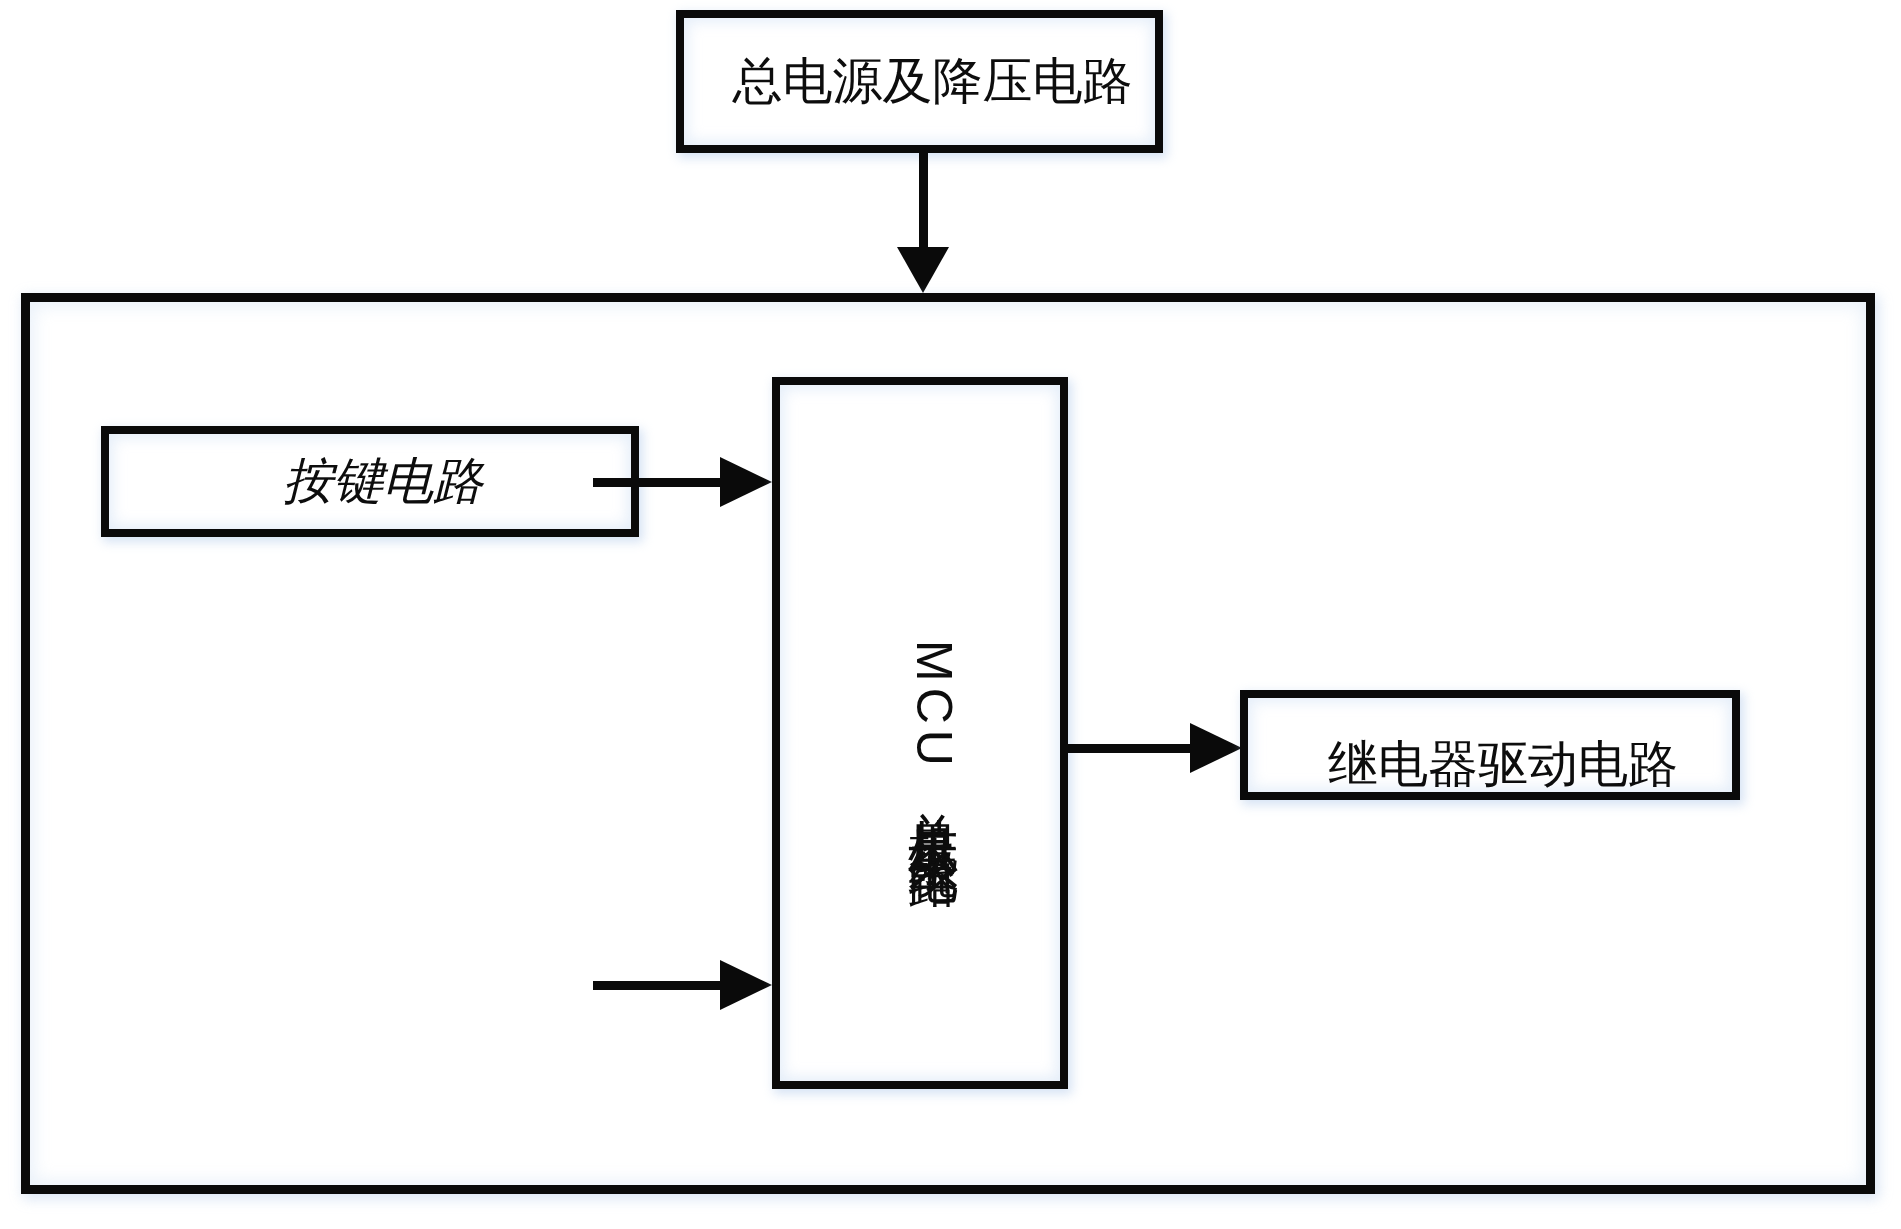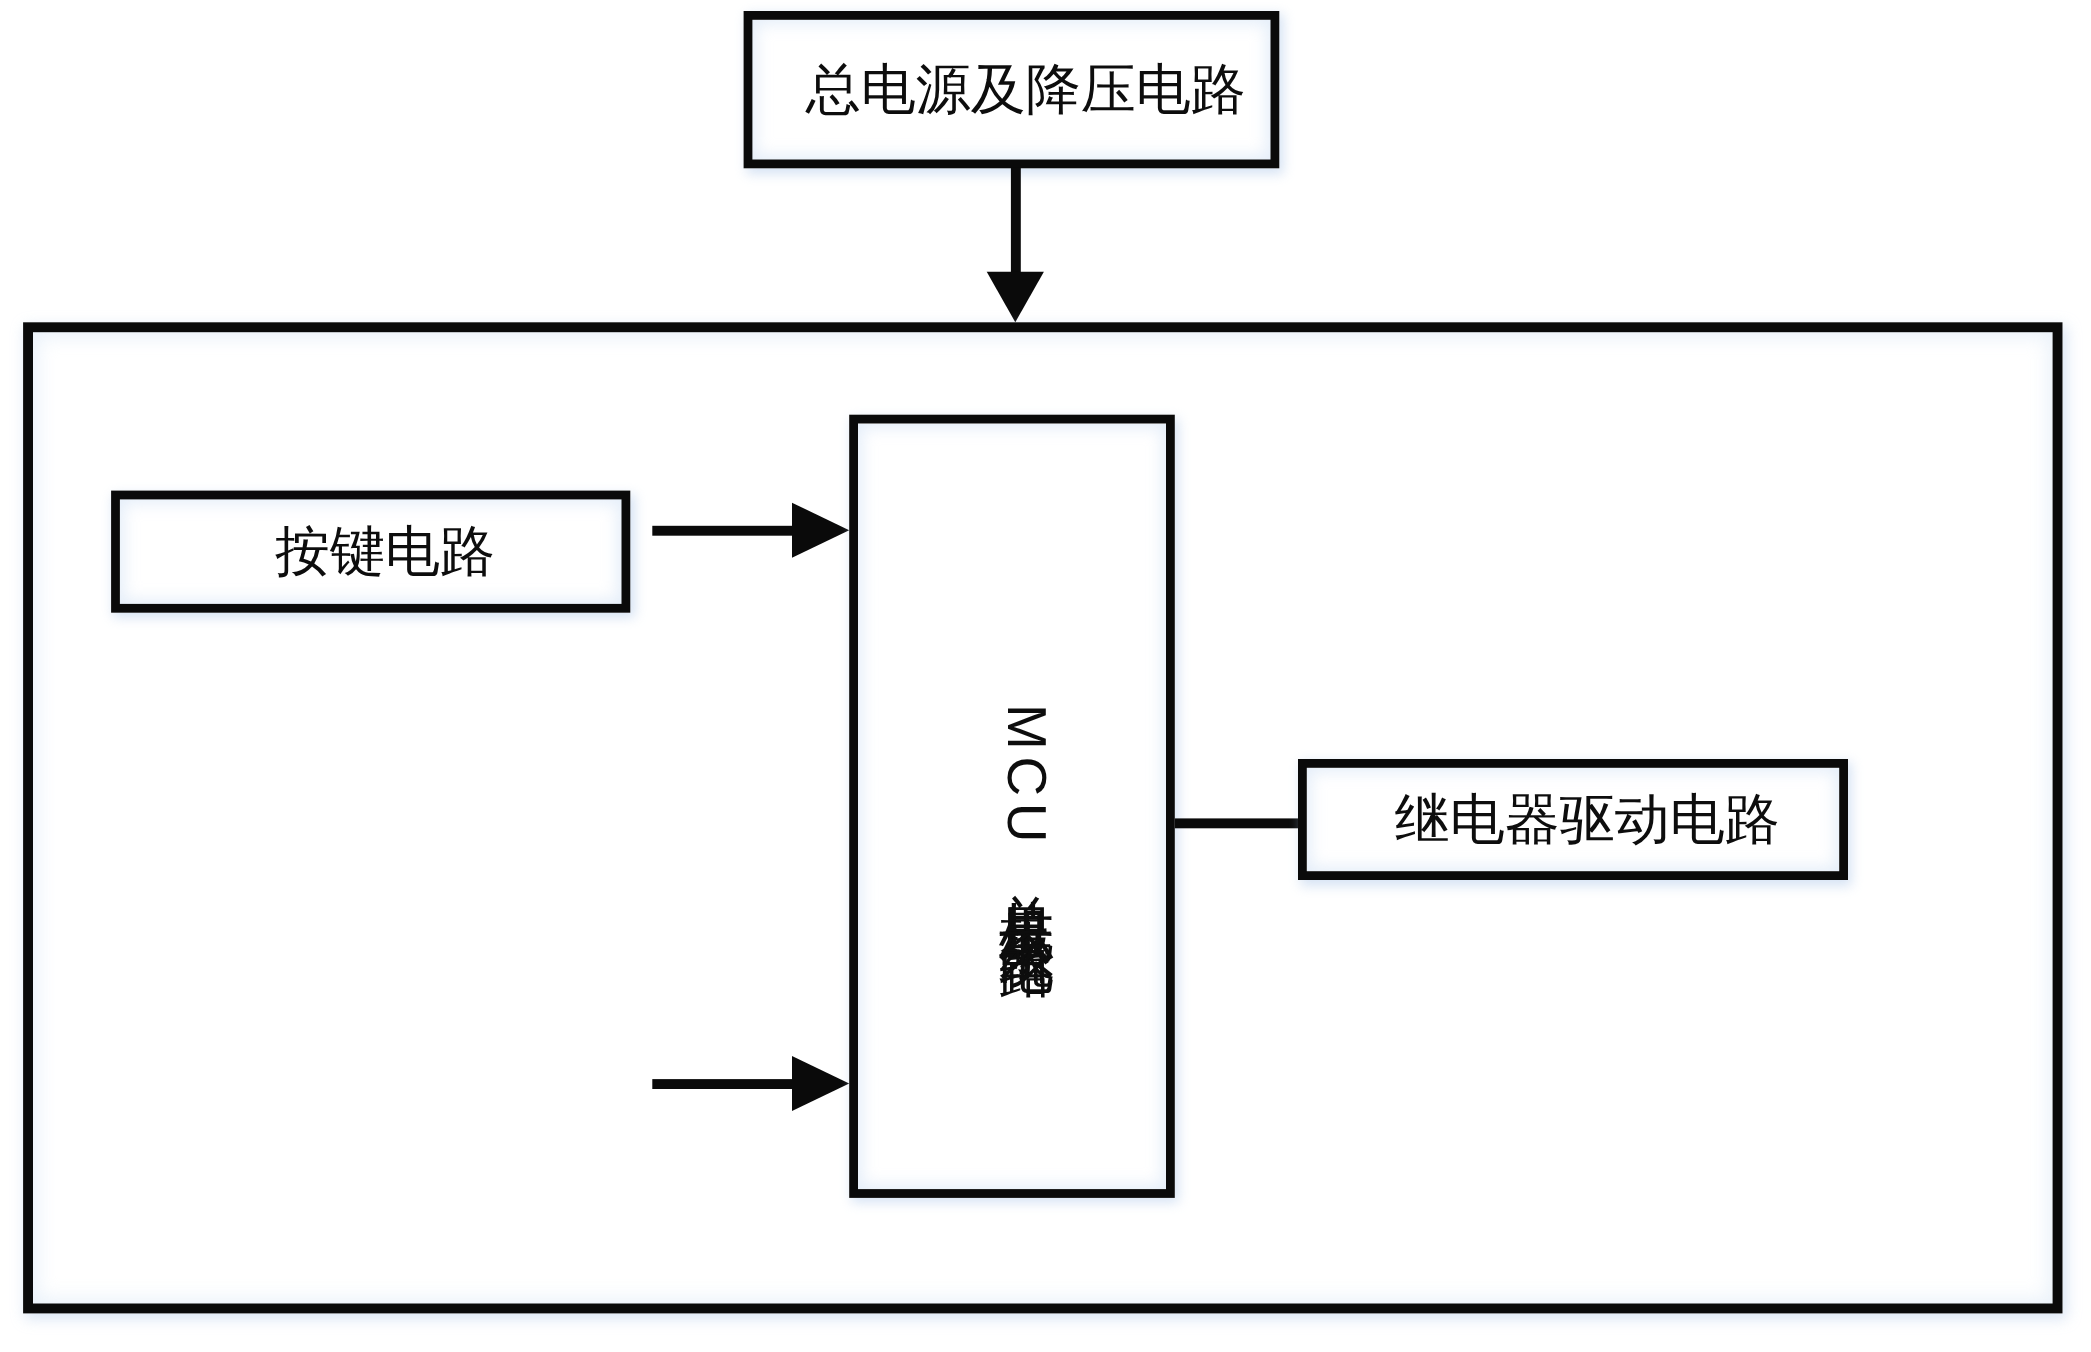--- a/index.html
+++ b/index.html
@@ -72,24 +72,24 @@
     position: absolute;
     width: 0;
     height: 0;
     border-left: 26px solid transparent;
     border-right: 26px solid transparent;
     border-top: 46px solid #0a0a0a;
   }
   
   #power-box  { left: 676px;  top: 10px;  width: 487px; height: 143px; }
   #frame-box  { left: 21px;   top: 293px; width: 1854px; height: 901px; }
-  #keypad-box { left: 101px;  top: 446px; width: 472px; height: 111px; }
+  #keypad-box { left: 101px;  top: 426px; width: 538px; height: 111px; font-style: italic; }
   #rfid-box   { left: 100px;  top: 928px; width: 493px; height: 112px; }
   #mcu-box    { left: 772px;  top: 377px; width: 296px; height: 712px; }
-  #relay-box  { left: 1180px; top: 690px; width: 500px; height: 110px; }
+  #relay-box  { left: 1240px; top: 690px; width: 500px; height: 110px; align-items: flex-end; }
 </style>
 </head>
 <body>
 
 <div class="stage">
 
   <div class="node" id="power-box">
     <span>总电源及降压电路</span>
   </div>
 

